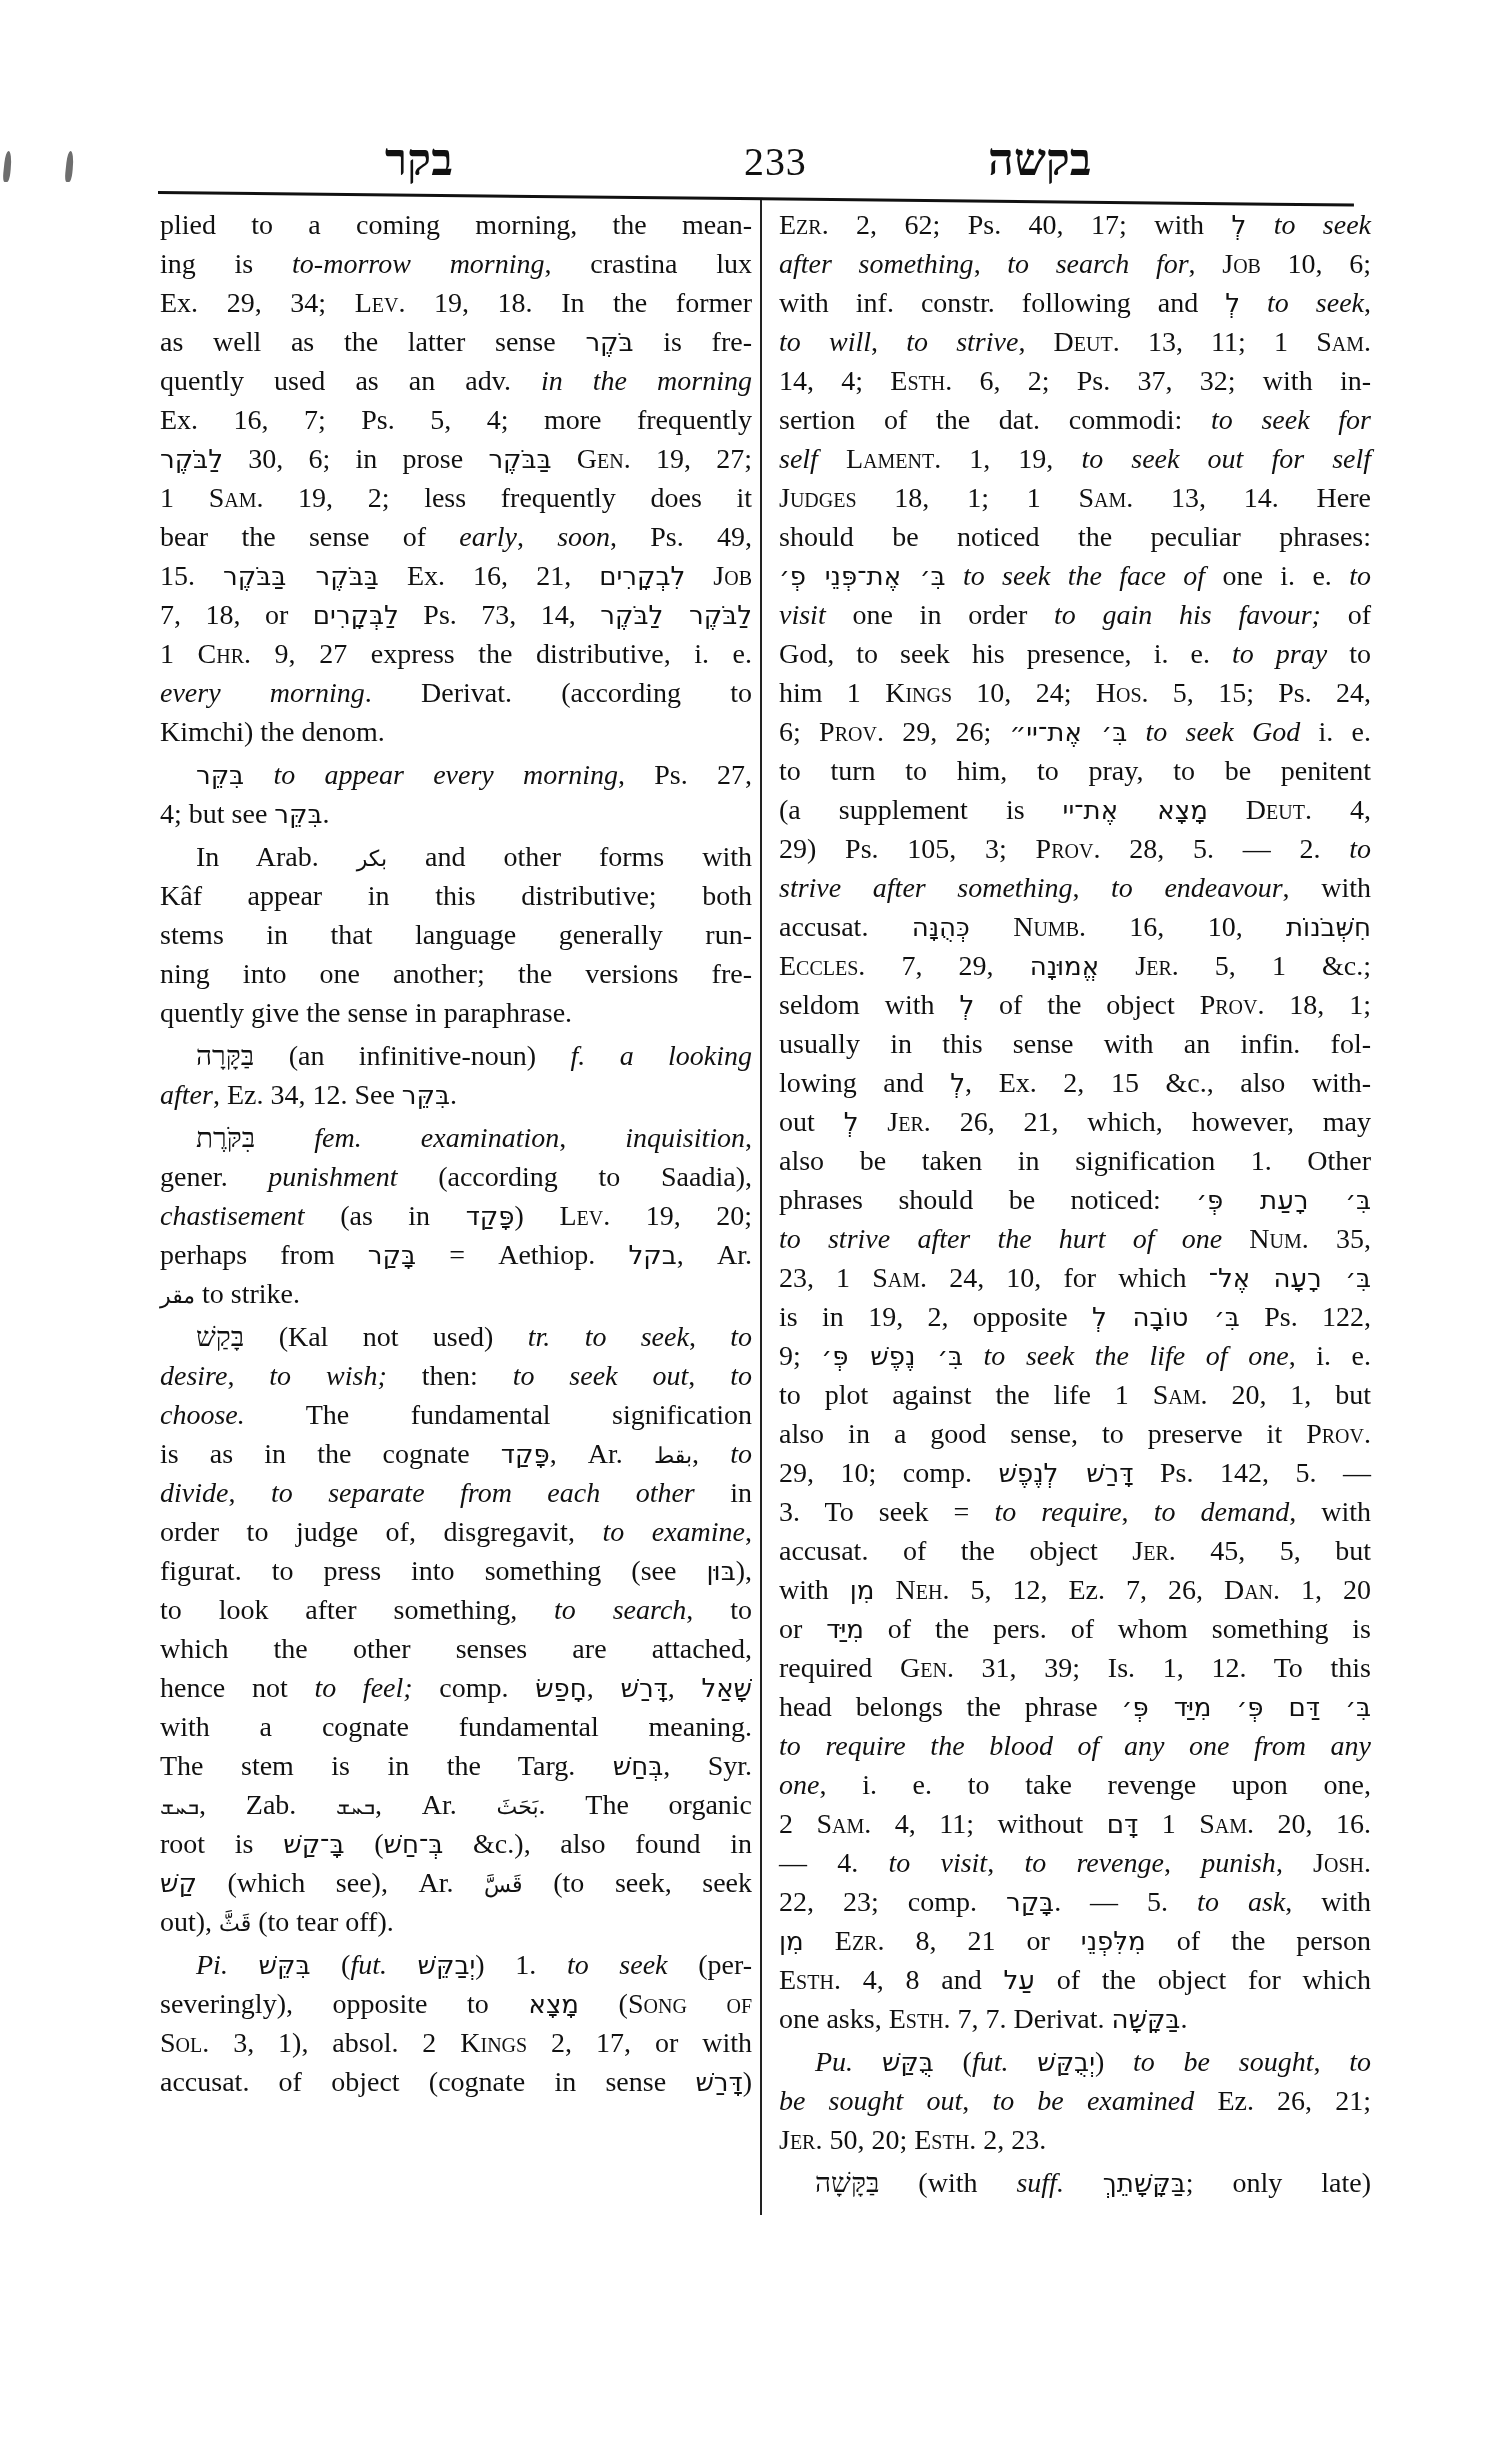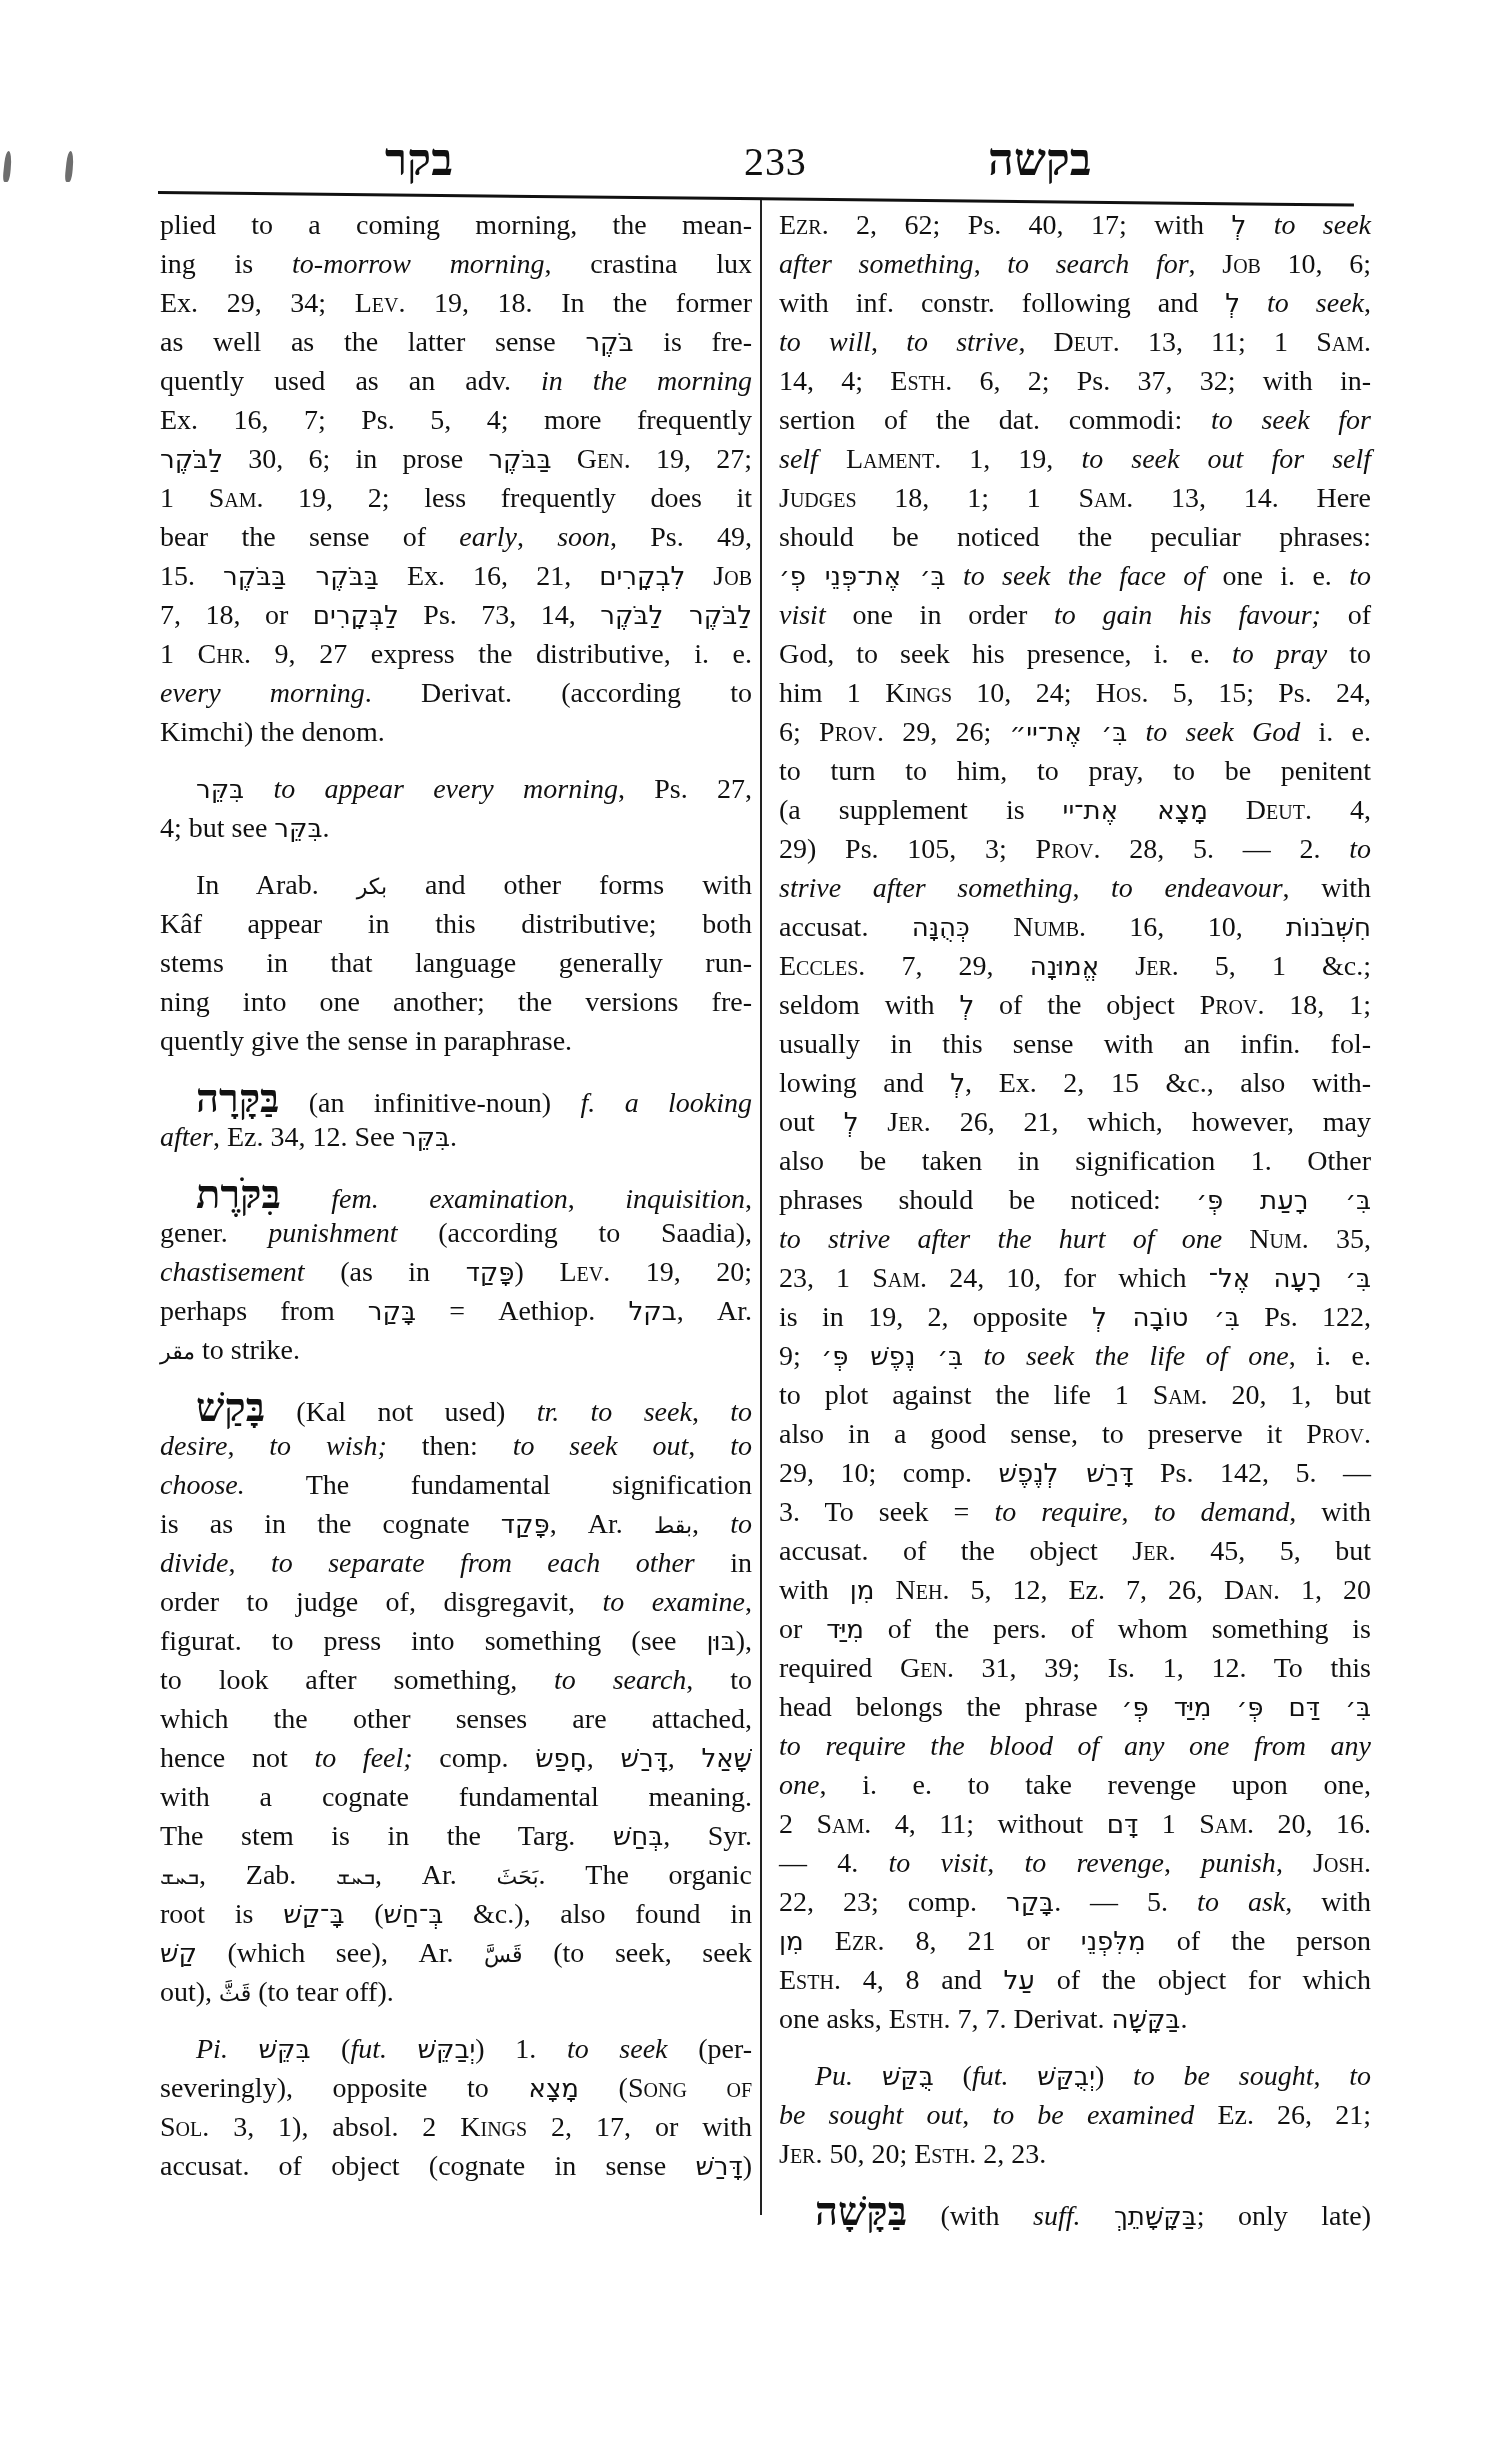--- a/index.html
+++ b/index.html
@@ -16,25 +16,25 @@
          transform:rotate(0.6deg); transform-origin:left center; }
   .divider { position:absolute; left:760px; top:200px; width:1.8px; height:2015px; background:#222; }
   .col { position:absolute; top:205px; width:592px; font-family:"Liberation Serif",serif;
          font-size:28px; }
   .col.left { left:160px; }
   .col.right { left:779px; }
   .line { height:39px; line-height:39px; white-space:nowrap; text-align:justify;
           text-align-last:justify; overflow:visible; }
   .line.last { text-align-last:left; }
   .line.indent { padding-left:36px; }
-  .line.gap { margin-top:18px; }
+  .line.gap { margin-top:4px; }
   .i { font-style:italic; }
   .sc { font-variant:small-caps; }
   .he { font-family:"DejaVu Sans",sans-serif; direction:rtl; unicode-bidi:isolate; font-size:26px; }
-  .he.big { font-family:"DejaVu Serif",serif; font-weight:bold; font-size:40px; }
+  .he.big { font-family:"DejaVu Serif",serif; font-weight:normal; font-size:28px; }
   .ar { font-family:Liberation Sans, sans-serif; direction:rtl; unicode-bidi:isolate; font-size:22px; }
 </style>
 </head>
 <body>
 
 <div class="margin-mark" style="left:3.6px;"></div>
 <div class="margin-mark" style="left:66px;"></div>
 
 <div class="header">
   <span class="hdr-word" style="left:385px;">בקר</span>

